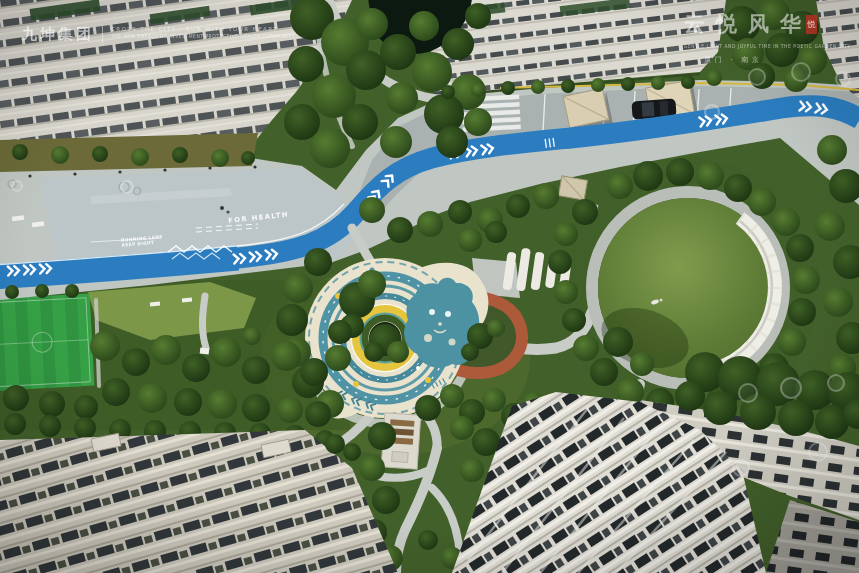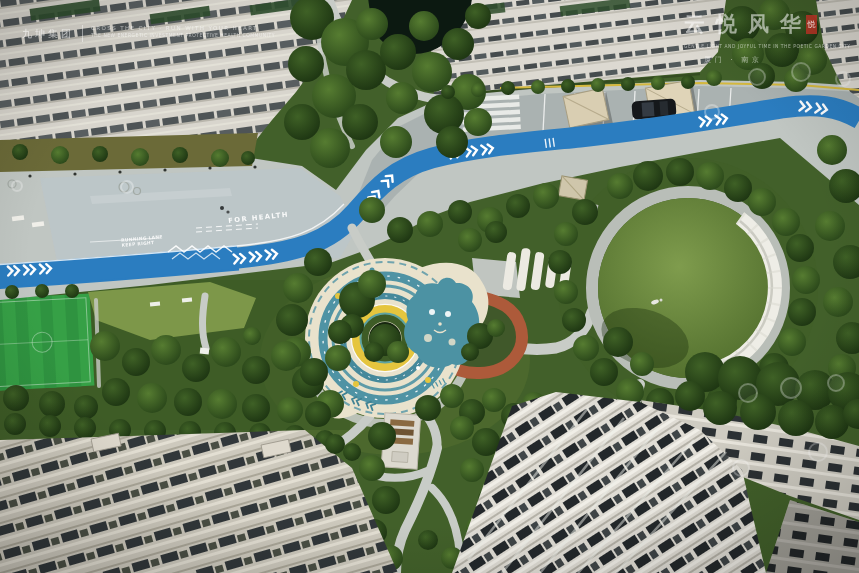--- a/index.html
+++ b/index.html
@@ -2,21 +2,21 @@
 <html><head>
 <meta charset="utf-8">
 <style>
   html,body{margin:0;padding:0;background:#222;}
   .stage{position:relative;width:859px;height:573px;overflow:hidden;background:#42602a;font-family:"DejaVu Sans",sans-serif;}
   .stage svg{position:absolute;left:0;top:0;}
   .t-d{fill:url(#gTD);} .t-m{fill:url(#gTM);}
   .pathway{stroke:#c8ccc7;fill:none;stroke-linecap:round;}
   .wm{position:absolute;color:rgba(255,255,255,.55);filter:blur(.45px);pointer-events:none;}
   .wm-tl{left:22px;top:25px;display:flex;align-items:center;gap:8px;}
-  .wm-logo{font-size:10px;font-weight:400;letter-spacing:3px;color:rgba(255,255,255,.62);white-space:nowrap;}
+  .wm-logo{font-size:15px;font-weight:700;letter-spacing:3px;color:rgba(255,255,255,.62);white-space:nowrap;}
   .wm-lines{border-left:1px solid rgba(255,255,255,.45);padding-left:8px;}
   .wm-l1{font-size:9px;letter-spacing:2.2px;transform:scale(.62);transform-origin:0 0;white-space:nowrap;}
   .wm-l2{font-size:8px;letter-spacing:.9px;transform:scale(.56);transform-origin:0 0;white-space:nowrap;margin-top:-2px;}
   .wm-tr{left:684px;top:10px;width:176px;}
   .wm-title-row{display:flex;align-items:center;}
   .wm-title{font-size:21px;font-weight:600;letter-spacing:11px;color:rgba(255,255,255,.55);white-space:nowrap;}
   .wm-seal{width:11px;height:19px;background:rgba(186,48,36,.8);color:rgba(255,255,255,.85);font-size:8px;display:flex;align-items:center;justify-content:center;flex:0 0 auto;margin-left:-6px;}
   .wm-sub{font-size:8px;letter-spacing:1px;transform:scale(.55);transform-origin:0 0;white-space:nowrap;margin-top:6px;}
   .wm-city{font-size:9px;letter-spacing:4px;transform:scale(.8);transform-origin:0 0;margin-left:20px;margin-top:2px;white-space:nowrap;}
   .gm{position:absolute;color:rgba(255,255,255,.9);pointer-events:none;}

